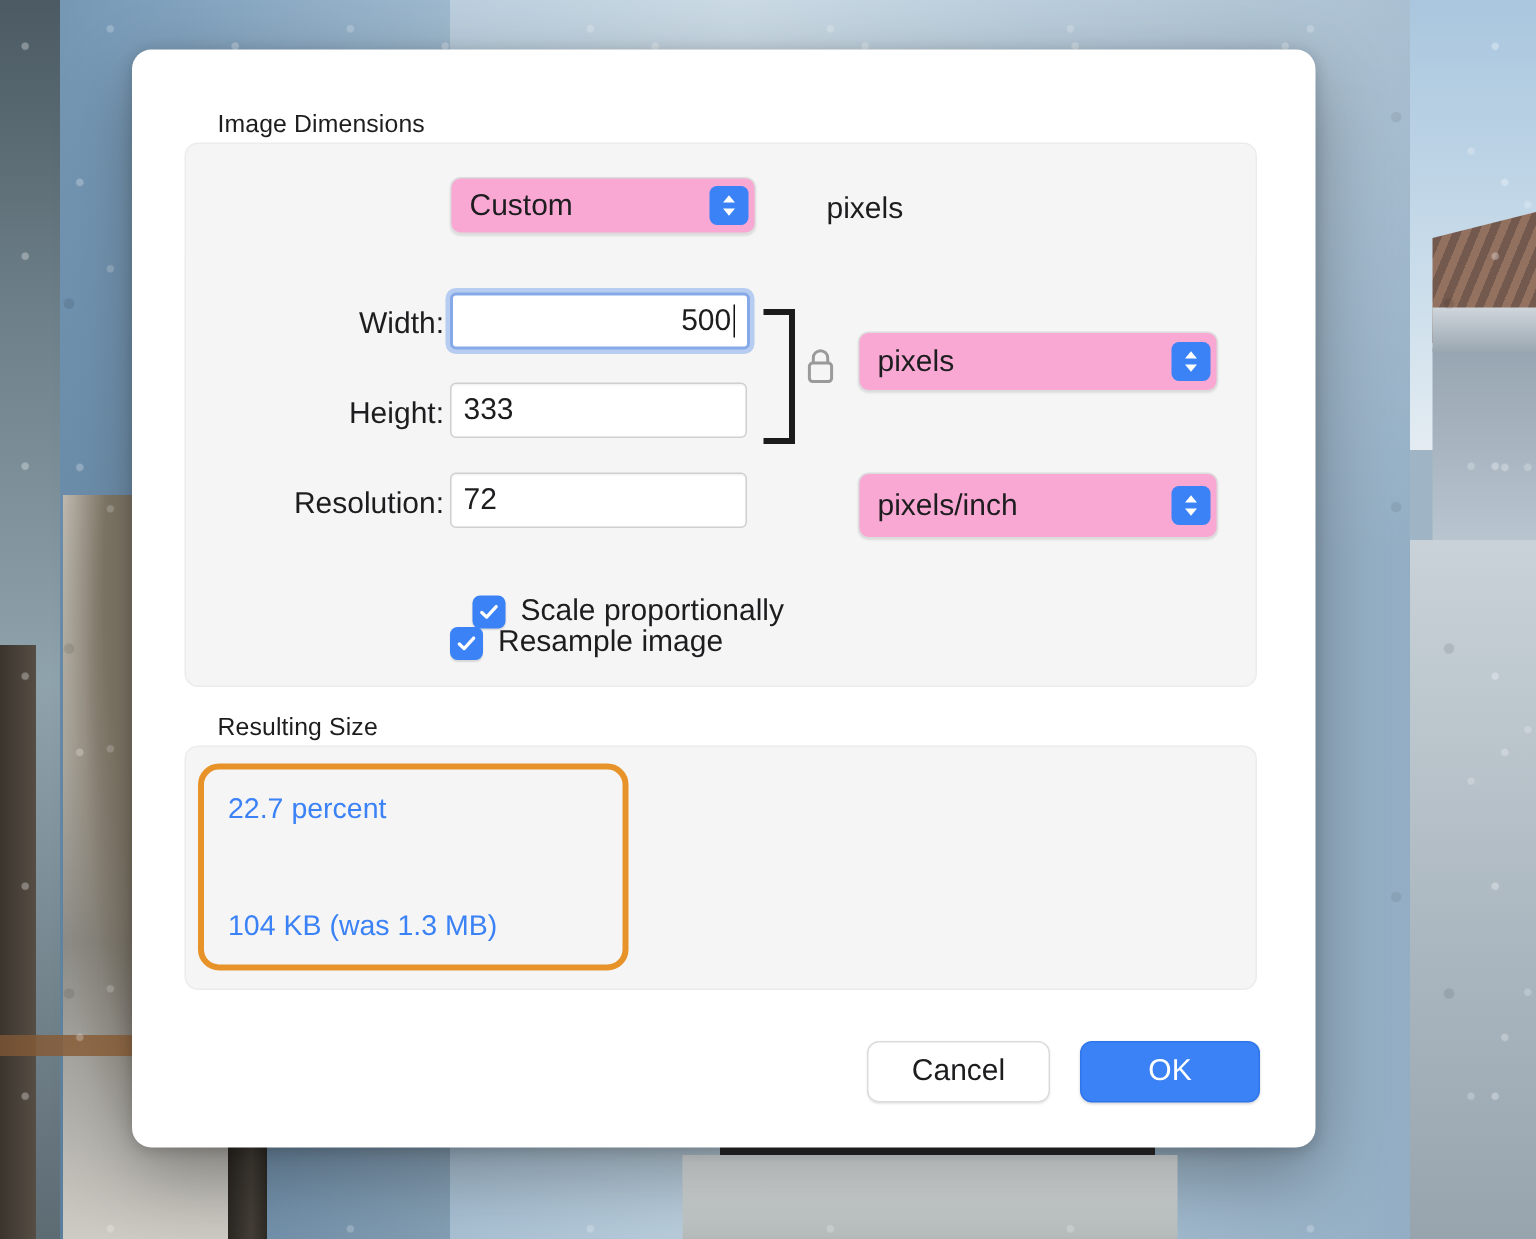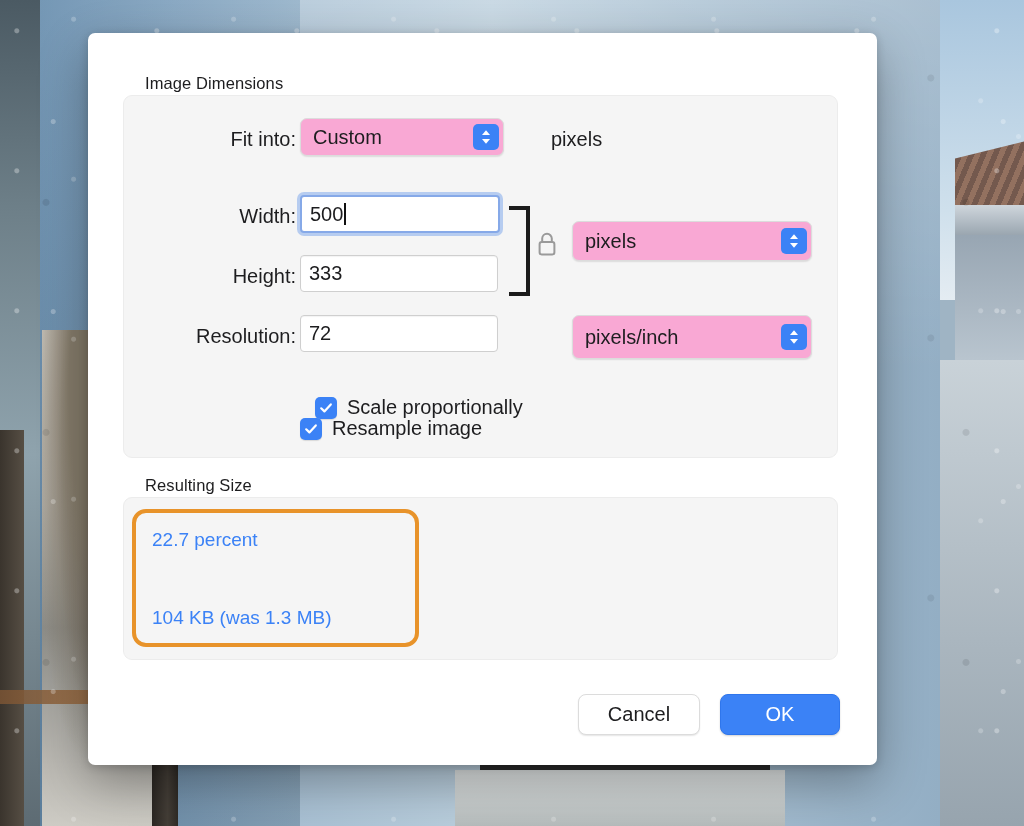--- a/index.html
+++ b/index.html
@@ -106,21 +106,21 @@
     background-size: 140px 140px, 190px 190px, 160px 160px, 210px 210px, 175px 175px, 230px 230px, 260px 260px;
     opacity: .9;
   }
 
   
   #dialog {
     position: absolute;
     left: 88px; top: 33px;
     width: 789px; height: 732px;
     background: #ffffff;
-    border-radius: 7px;
+    border-radius: 13px;
     box-shadow: 0 18px 50px rgba(0,0,0,.32), 0 2px 10px rgba(0,0,0,.18);
     overflow: hidden;
   }
 
   .section-title {
     position: absolute;
     font-size: 16.5px;
     color: #1d1d1f;
     letter-spacing: .1px;
   }
@@ -269,37 +269,36 @@
   <div class="bg-layer bg-step"></div>
   <div class="bg-layer bg-speckle"></div>
 </div>
 
 <div id="dialog">
 
   <div class="section-title" style="left:57px; top:41px;">Image Dimensions</div>
 
   <div class="group-box" style="left:35px; top:62px; width:715px; height:363px;"></div>
 
-  <div class="row-label" style="left:60px; top:95px; width:148px;">Fit into:</div>
 
   <div class="popup" style="left:212px; top:85px; width:204px; height:38px;">
     <span>Custom</span>
     <span class="chev-box">
       <svg width="14" height="18" viewBox="0 0 14 18" aria-hidden="true">
         <path d="M7 2.2 L11 7 L3 7 Z" fill="#ffffff"></path>
         <path d="M7 15.8 L11 11 L3 11 Z" fill="#ffffff"></path>
       </svg>
     </span>
   </div>
 
   <div class="row-label" style="left:463px; top:95px; text-align:left;">pixels</div>
 
   <div class="row-label" style="left:60px; top:172px; width:148px;">Width:</div>
 
-  <div class="field focused" style="left:212px; top:162px; width:200px; height:38px;">
+  <div class="field focused" style="left:212px; top:162px; width:200px; height:38px;justify-content:flex-end;">
     <span>500</span>
       <span class="caret"></span>
   </div>
 
   <div class="row-label" style="left:60px; top:232px; width:148px;">Height:</div>
 
   <div class="field" style="left:212px; top:222px; width:198px; height:37px;">
     <span>333</span>
   </div>
 

